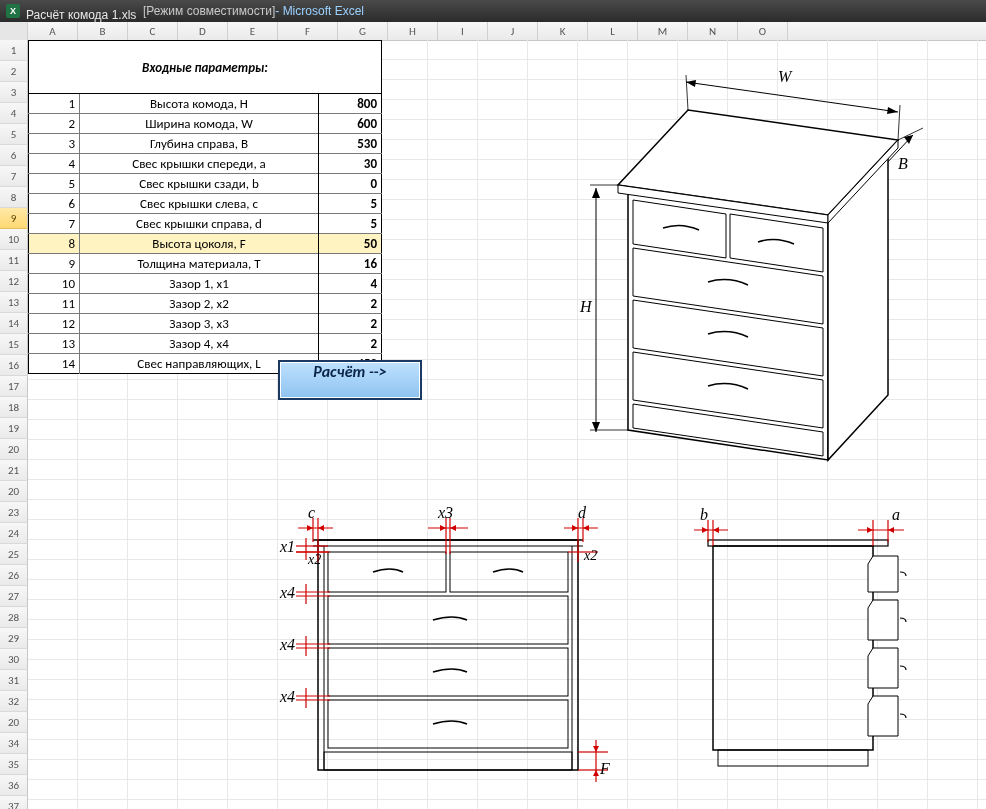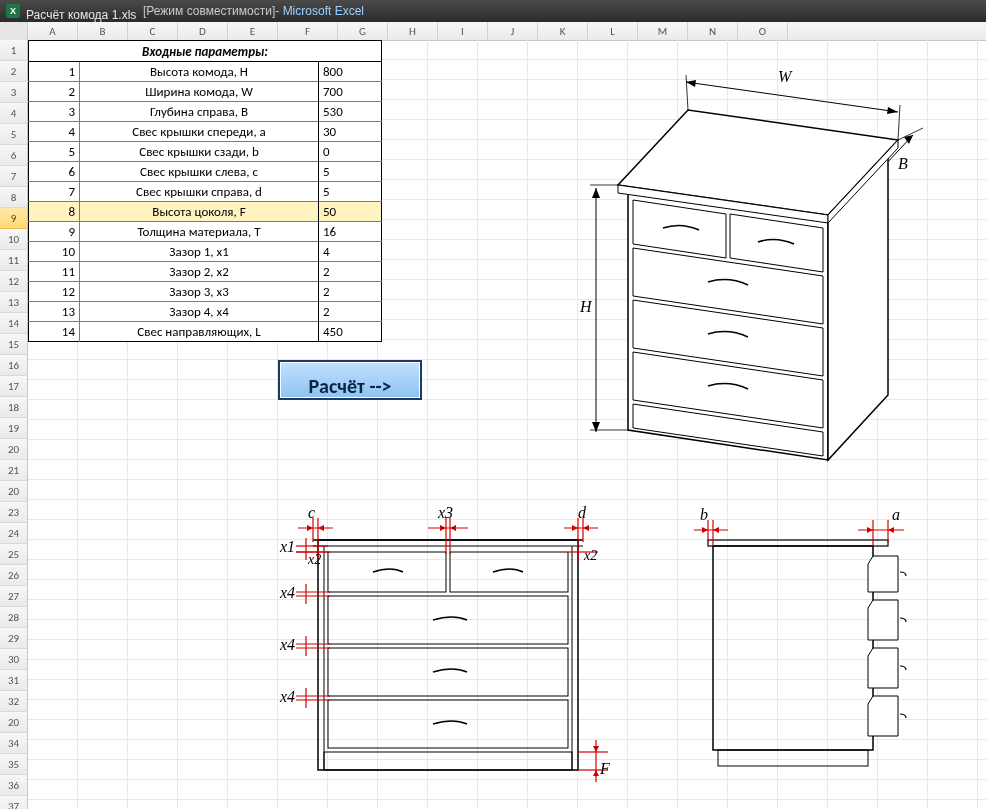--- a/index.html
+++ b/index.html
@@ -93,43 +93,43 @@
     background: #fff;
     font-size: 13px;
     border-collapse: collapse;
   }
   .ptable th {
     font-style: italic;
     font-weight: bold;
     text-align: center;
     border-bottom: 1.5px solid #000;
     height: 20px;
-    padding: 0 4px;
+    padding: 16px 4px;
     margin-top: 20px;
   }
   .ptable td {
     border-top: 1px solid #7a7a7a;
     height: 19px;
     padding: 0 4px;
     vertical-align: middle;
   }
   .ptable td.num { text-align: right; width: 42px; border-right: 1px solid #7a7a7a;}
   .ptable td.lbl { width: 230px; text-align: center; }
-  .ptable td.val { width: 54px; text-align: left; font-weight: normal; border-left: 1.5px solid #000;}
+  .ptable td.val { width: 54px; text-align: right; font-weight: bold; border-left: 1.5px solid #000;}
   .ptable tr.hl td { background: #fff3c2; }
 
   .calc-btn {
     position: absolute;
     left: 250px; top: 320px;
     width: 140px; height: 36px;
     background: linear-gradient(#bfe1ff, #8ec3f0);
     border: 2px solid #1b3a63;
-    display: flex; align-items: flex-end; justify-content: center;
-    font-weight: bold; 
-    font-size: 20px;
+    display: flex; align-items: flex-start; justify-content: center;
+    font-weight: bold; font-style: italic;
+    font-size: 16px;
     color: #0b2548;
     cursor: pointer;
     box-shadow: 0 0 0 1px #fff inset;
   }
 
   
   .draw {
     position: absolute;
     pointer-events: none;
   }
@@ -227,21 +227,21 @@
       </thead>
       <tbody id="ptbody">
           <tr>
             <td class="num">1</td>
             <td class="lbl">Высота комода, H</td>
             <td class="val">800</td>
           </tr>
           <tr>
             <td class="num">2</td>
             <td class="lbl">Ширина комода, W</td>
-            <td class="val">700</td>
+            <td class="val">600</td>
           </tr>
           <tr>
             <td class="num">3</td>
             <td class="lbl">Глубина справа, B</td>
             <td class="val">530</td>
           </tr>
           <tr>
             <td class="num">4</td>
             <td class="lbl">Свес крышки спереди, a</td>
             <td class="val">30</td>

